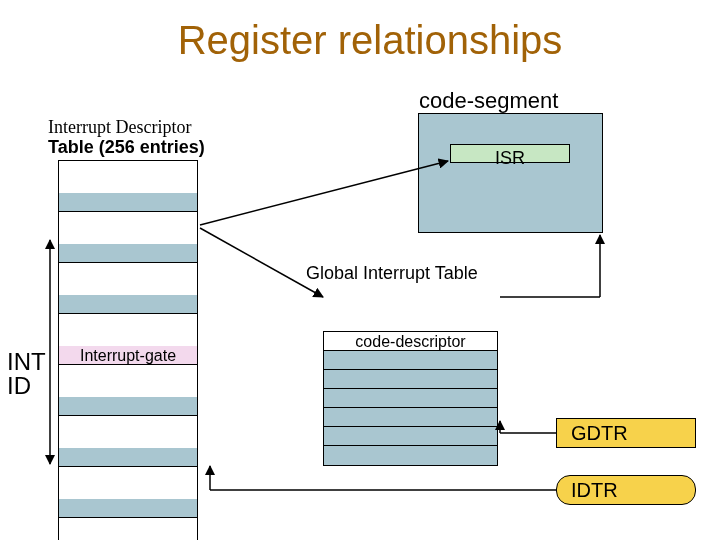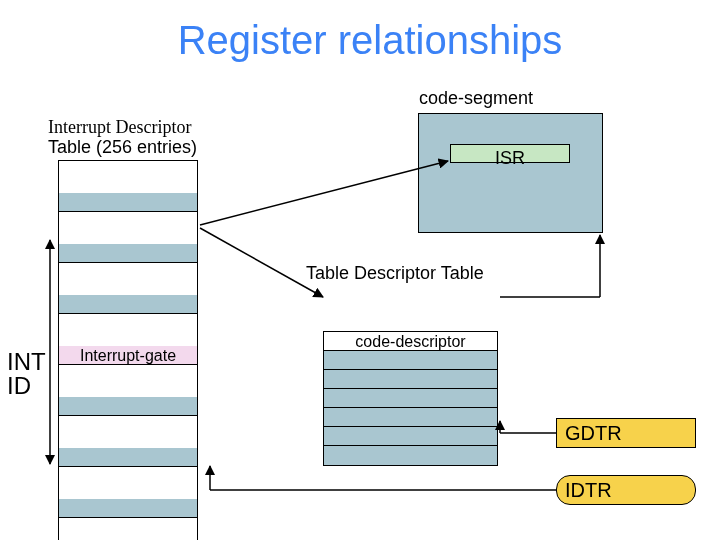--- a/index.html
+++ b/index.html
@@ -12,32 +12,32 @@
     font-family: Arial, Helvetica, sans-serif;
     position: relative;
   }
   .title {
     position: absolute;
     top: 18px;
     left: 0;
     width: 720px;
     text-align: center;
     font-size: 40px;
-    color: #3b82f6;
+    color: #a16207;
     padding-left: 20px;
   }
   .label {
     position: absolute;
     font-size: 18px;
     color: #000;
     line-height: 1.15;
   }
   .small-label {
     position: absolute;
-    font-size: 18px;
+    font-size: 22px;
     color: #000;
   }
   
   .idt {
     position: absolute;
     left: 58px;
     top: 160px;
     width: 140px;
     border: 1px solid #000;
   }
@@ -99,21 +99,21 @@
   }
   
   .reg {
     position: absolute;
     width: 140px;
     height: 30px;
     border: 1px solid #000;
     background: #f7d24b;
     font-size: 20px;
     line-height: 28px;
-    padding-left: 8px;
+    padding-left: 14px;
   }
   
   .intid {
     position: absolute;
     left: 7px;
     top: 350px;
     font-size: 24px;
     line-height: 1.0;
   }
   .svg-layer {
@@ -124,23 +124,23 @@
   }
 </style>
 </head>
 <body>
 
 <div class="title">Register relationships</div>
 
 <div class="small-label" style="left:419px; top:88px;">code-segment</div>
 
 <div class="label" style="left:48px; top:117px;font-family:Liberation Serif, serif;">Interrupt Descriptor</div>
-<div class="label" style="left:48px; top:137px;">Table (256 entries)</div>
-
-<div class="label" style="left:306px; top:263px;">Table Descriptor Table</div>
+<div class="label" style="left:48px; top:137px;font-weight:bold;">Table (256 entries)</div>
+
+<div class="label" style="left:306px; top:263px;">Global Interrupt Table</div>
 
 <div class="codeseg"></div>
 <div class="isr">ISR</div>
 
 <div class="idt">
   <div class="row"></div>
   <div class="row"></div>
   <div class="row"></div>
   <div class="row gate">Interrupt-gate</div>
   <div class="row"></div>

